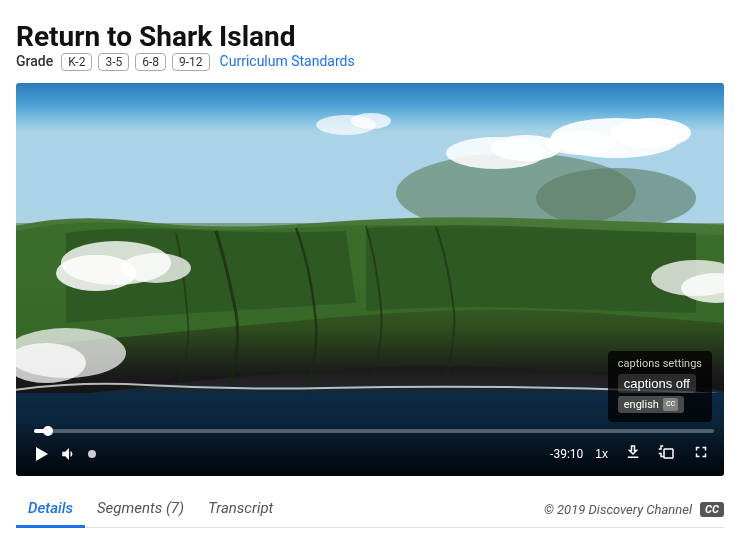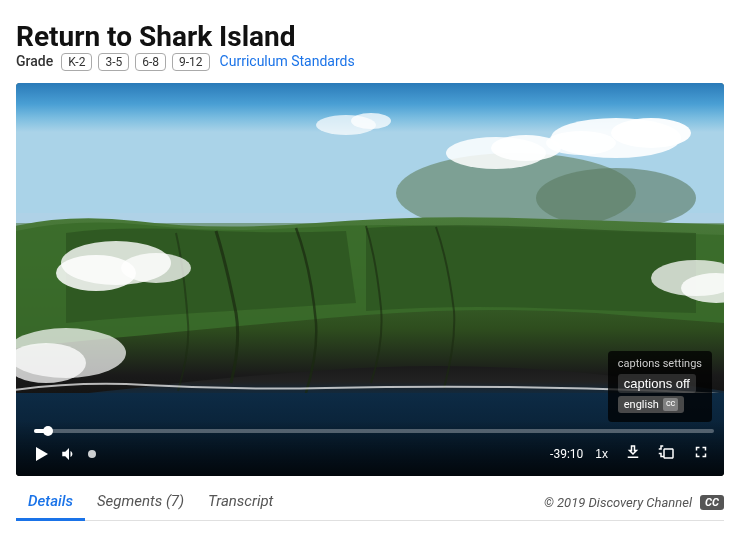--- a/index.html
+++ b/index.html
@@ -50,21 +50,21 @@
     }
 
     
     .video-container {
       position: relative;
       width: 708px;
       height: 393px;
       background: #a16207;
       border-radius: 4px;
       overflow: hidden;
-      margin-bottom: 0;
+      margin-bottom: 7px;
     }
 
     
     .island-scene {
       width: 100%;
       height: 100%;
       background:
         
         linear-gradient(180deg,
           #3a8fc7 0%,

